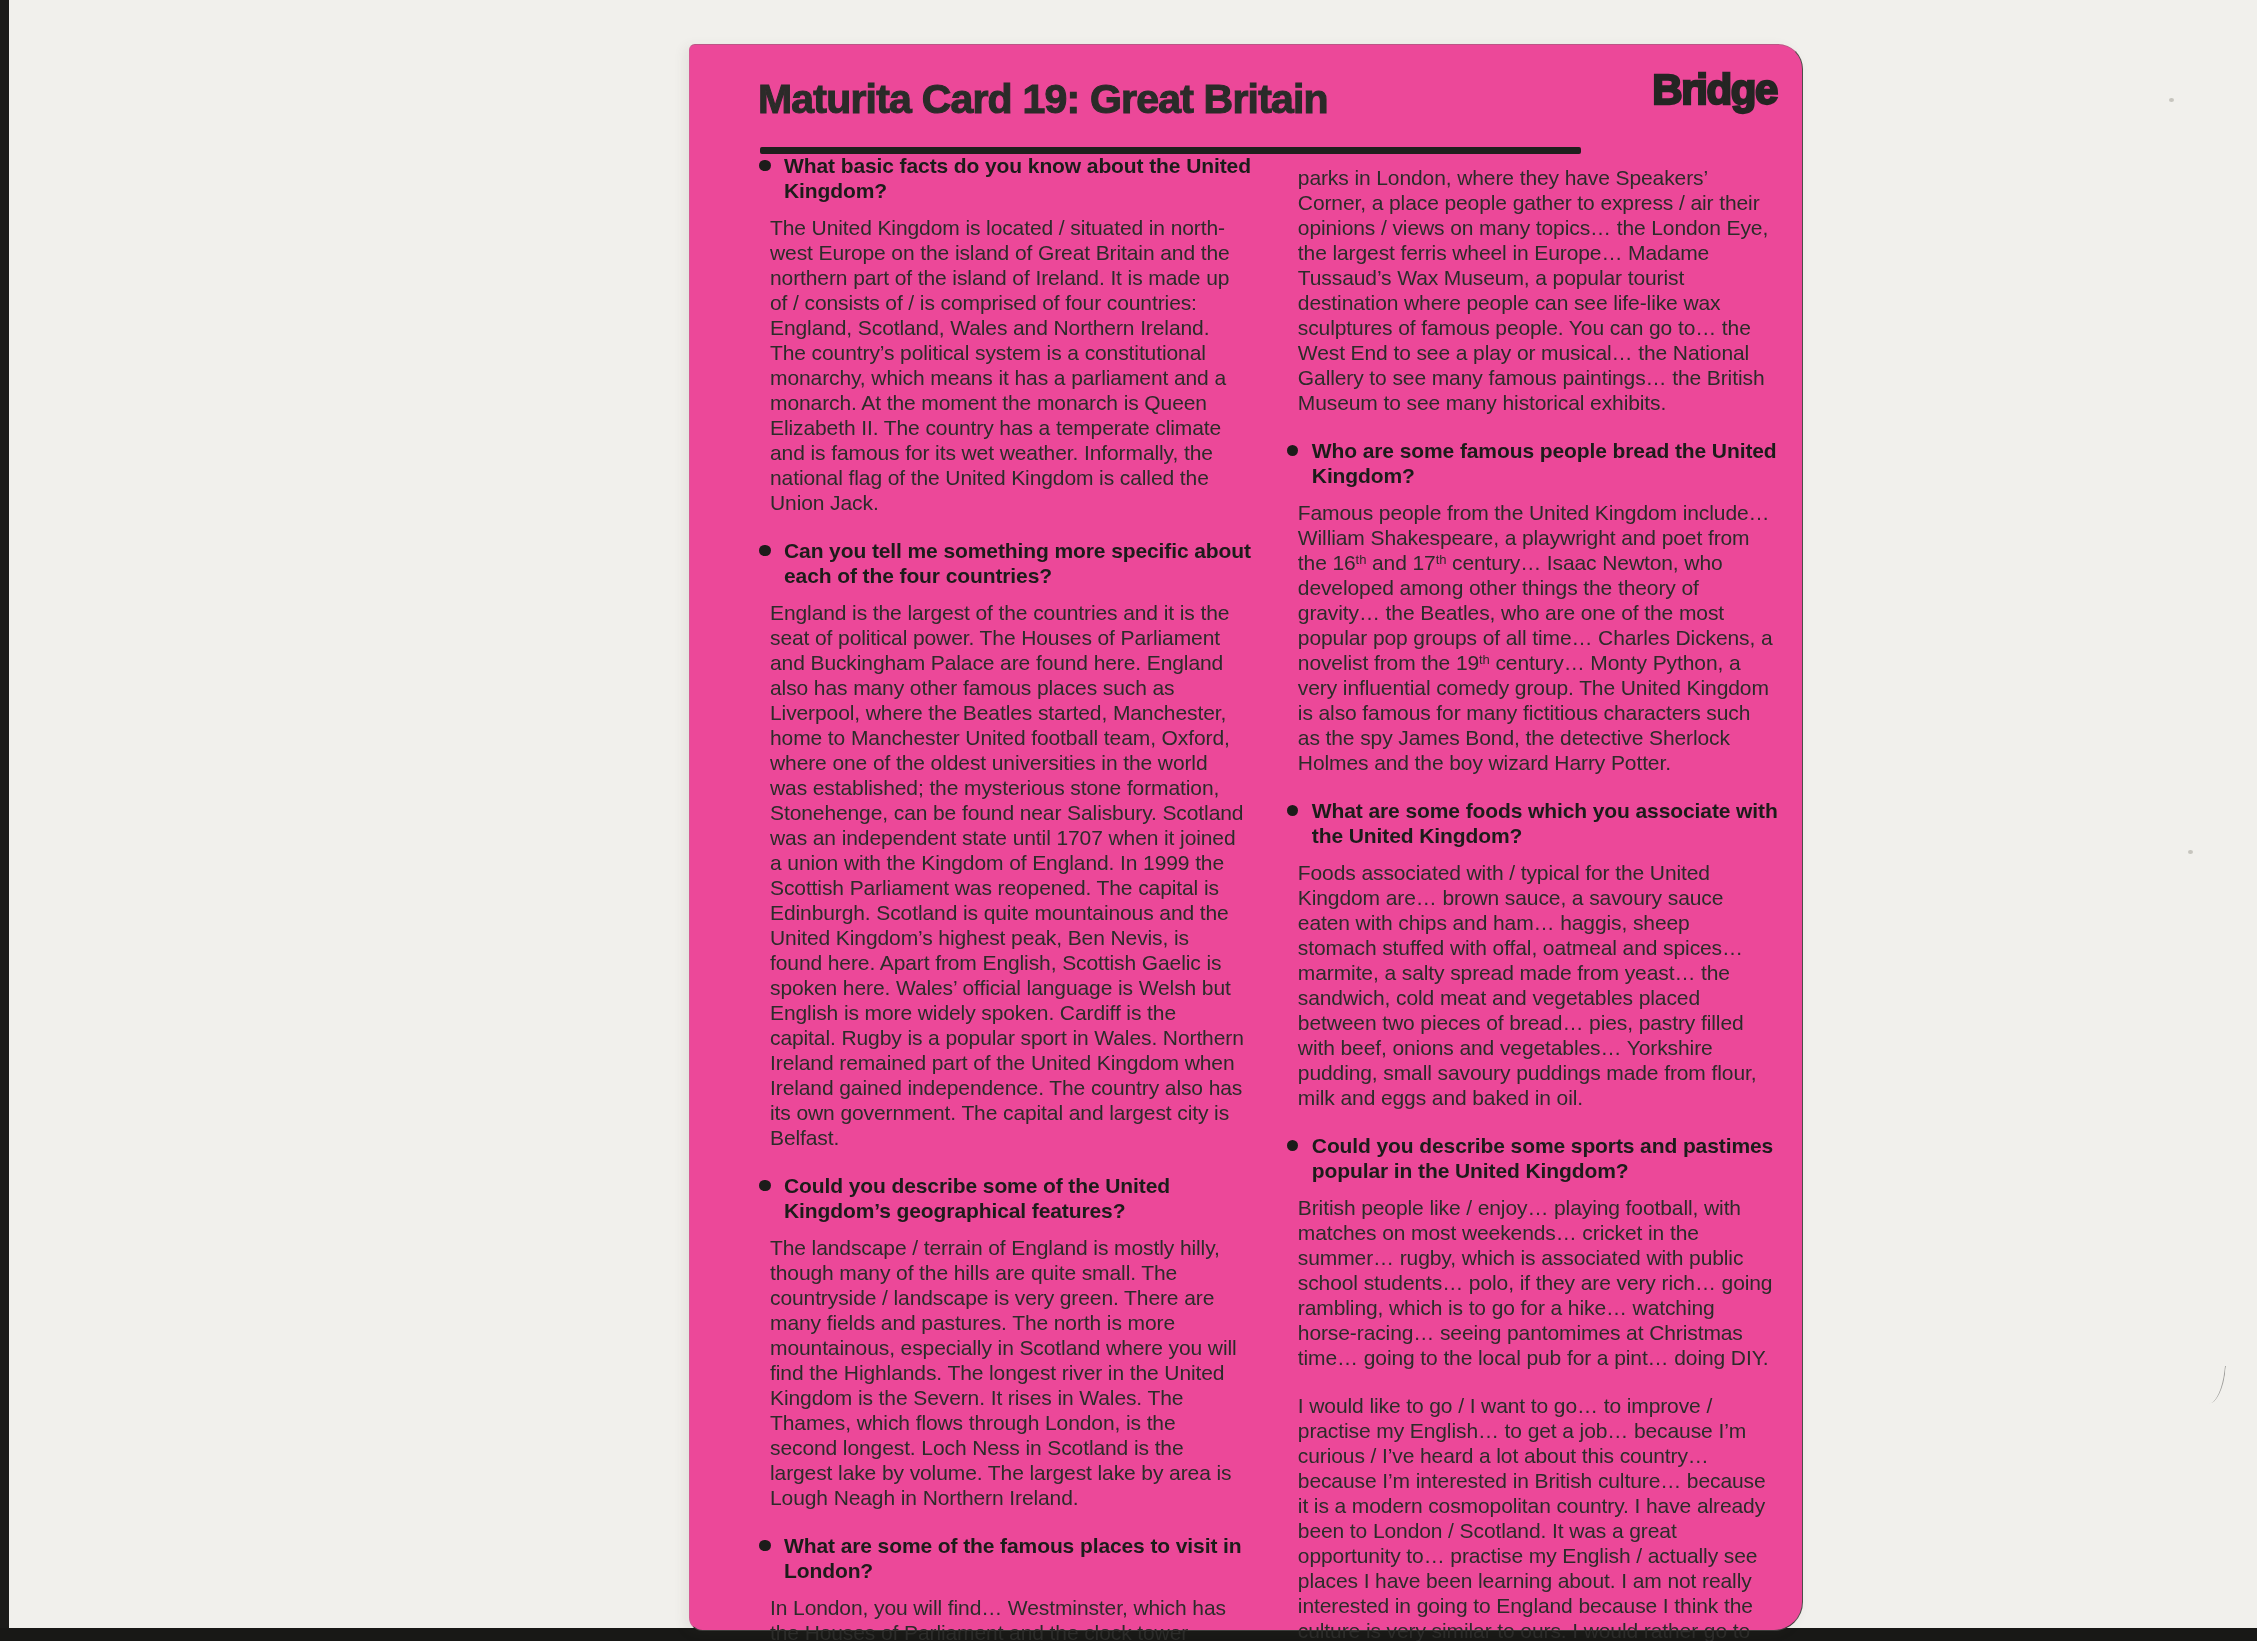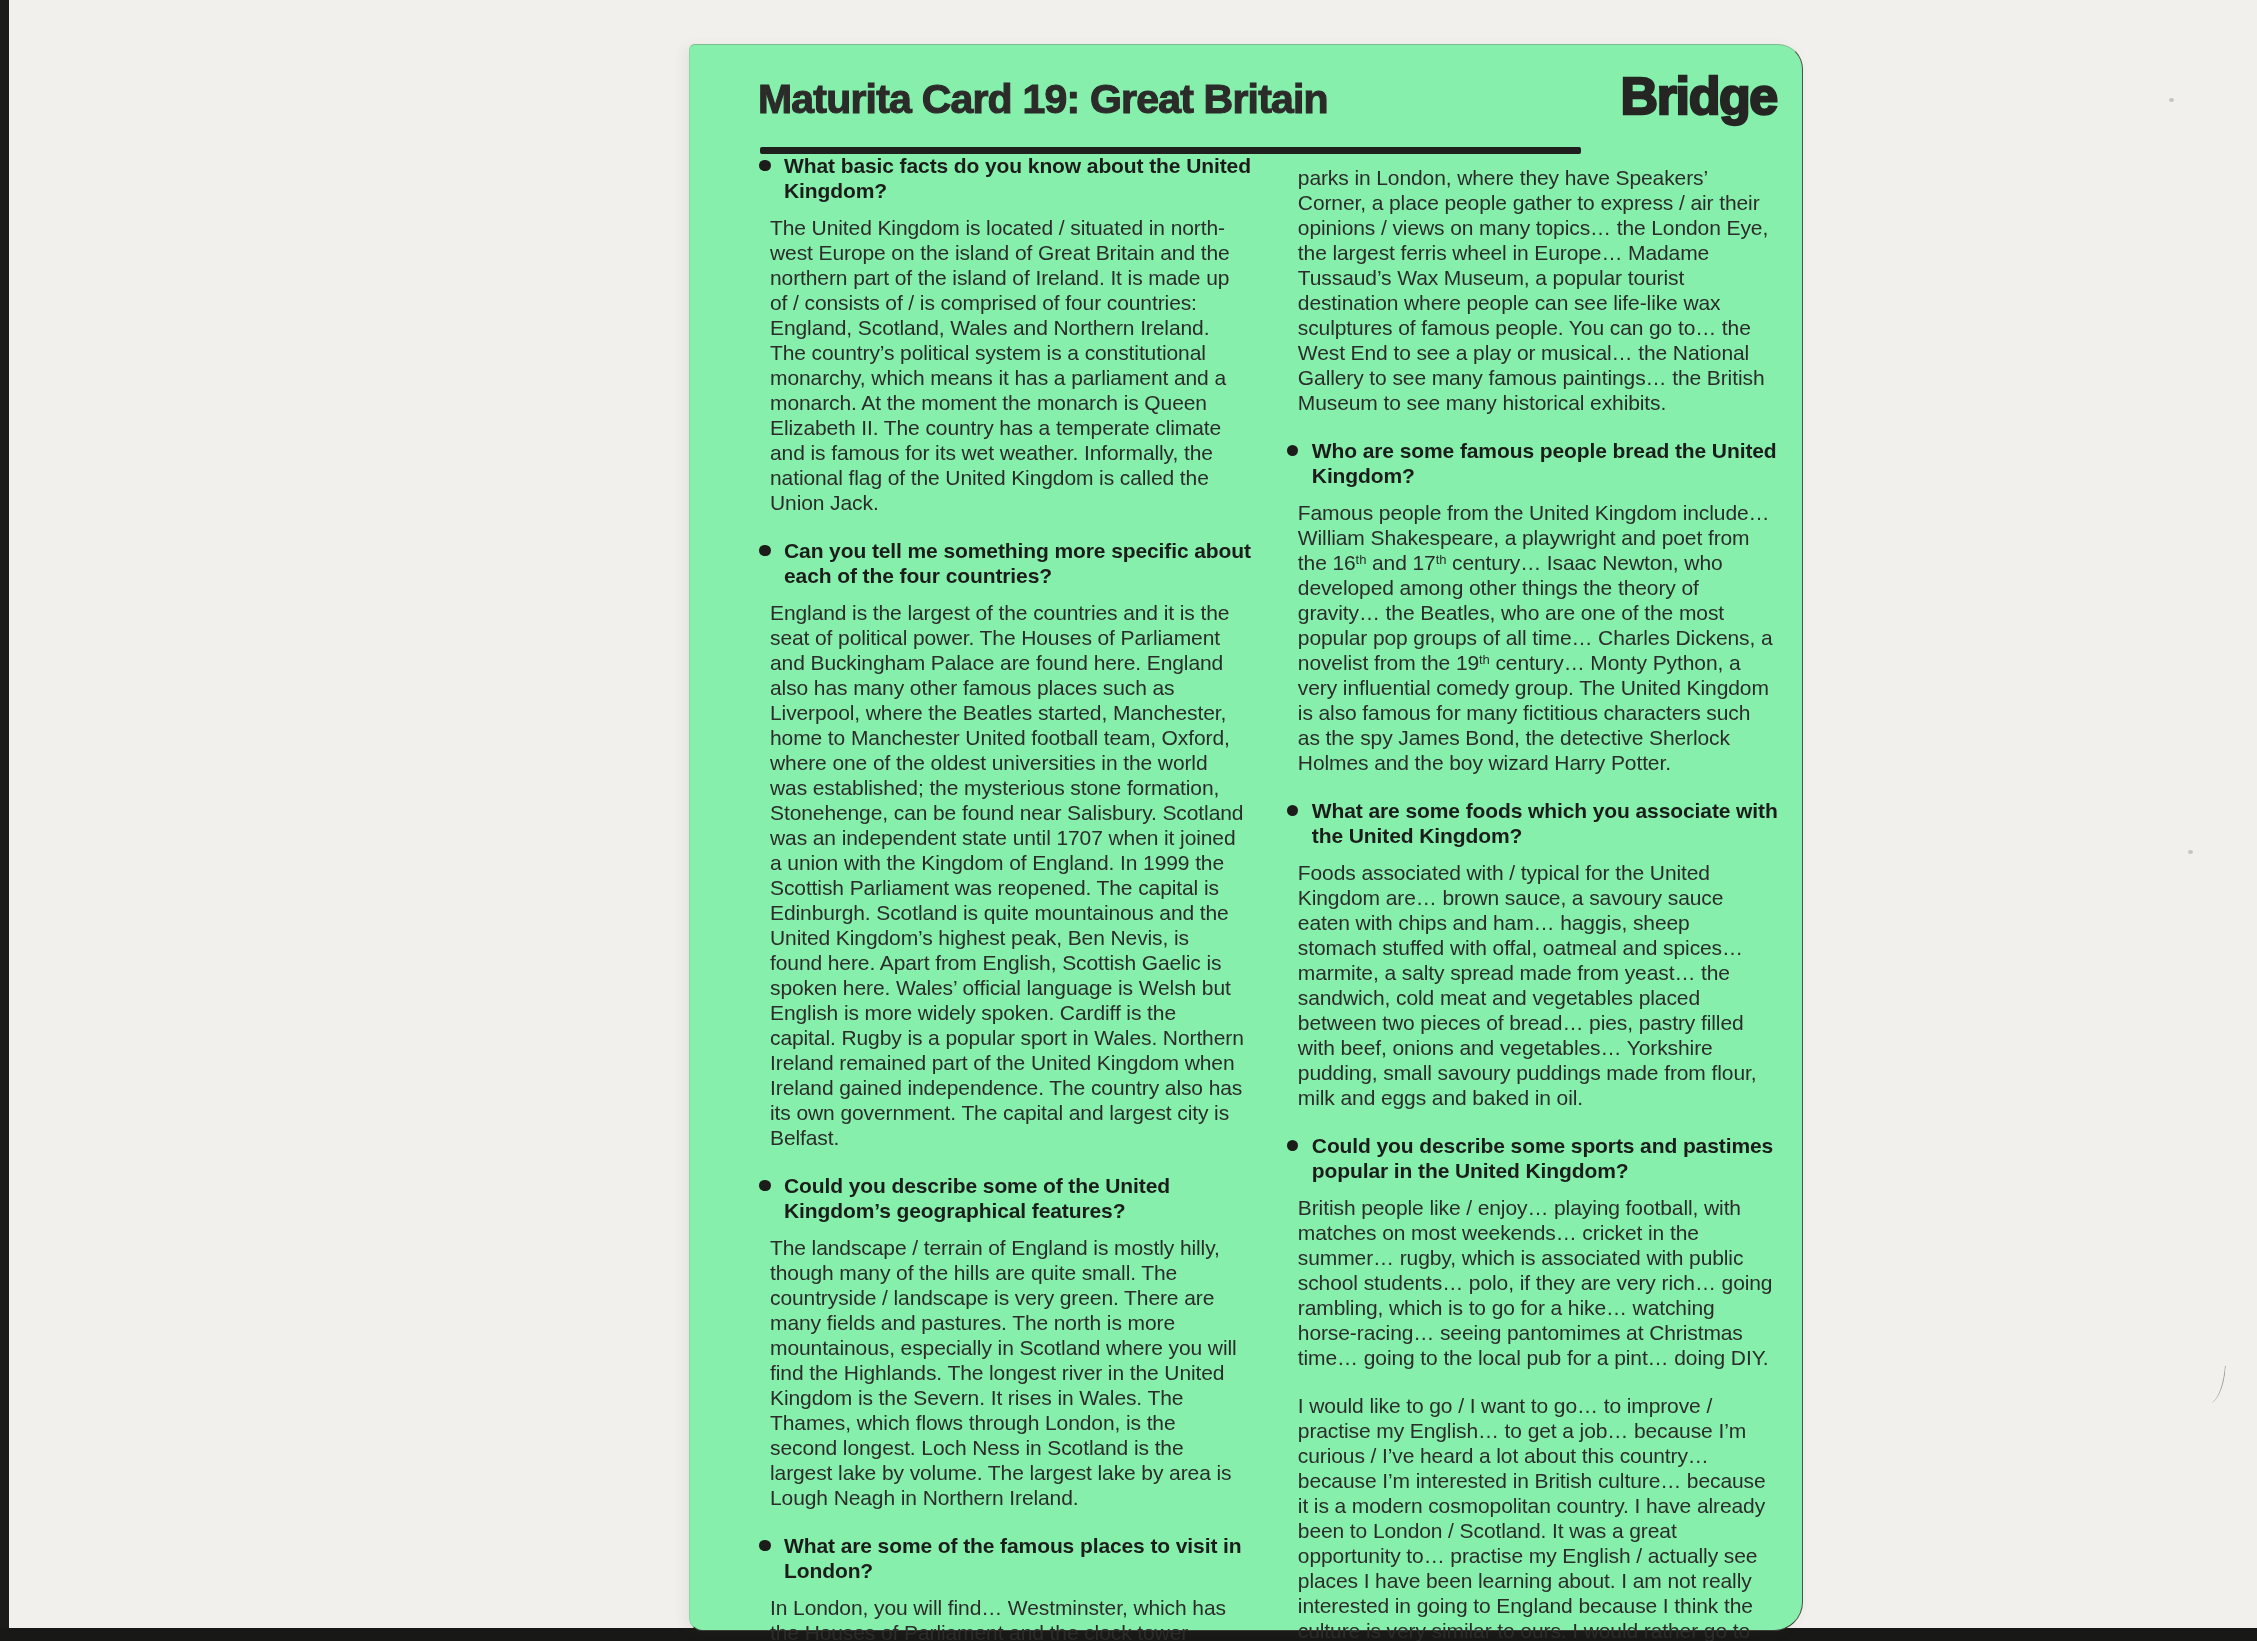--- a/index.html
+++ b/index.html
@@ -40,21 +40,21 @@
     position: absolute;
     width: 4.8px; height: 3.9px;
     background: rgba(120,118,105,0.35);
     border-radius: 50%;
   }
   
   .card {
     position: absolute;
     left: 689px; top: 44px;
     width: 1114px; height: 1587px;
-    background: #86efac;
+    background: #ec4899;
     border-top: 1px solid rgba(110,110,104,0.38);
     border-right: 1.9px solid #4e4e4a;
     border-bottom: 1.9px solid #3c3c3a;
     border-left: 1px solid rgba(150,148,140,0.25);
     border-radius: 5.8px 25px 29px 13.5px;
     box-shadow: -4.8px 2.9px 11.6px rgba(70,68,60,0.07);
     box-sizing: border-box;
   }
   .card-header {
     position: absolute;
@@ -77,21 +77,21 @@
     position: absolute;
     left: 1.9px; top: 73px;
     width: 821px; height: 6.8px;
     background: #1f1f1d;
     border-radius: 1.9px;
   }
   .brand-logo {
     position: absolute;
     right: 5.8px; top: -7.7px;
     margin: 0;
-    font-size: 52px;
+    font-size: 42px;
     font-weight: 700;
     letter-spacing: -1.4px;
     color: #252523;
     -webkit-text-stroke: 2.3px #252523;
     white-space: nowrap;
   }
   .columns {
     position: absolute;
     left: 68px; top: 108px;
     right: 17.4px; bottom: 13.5px;

